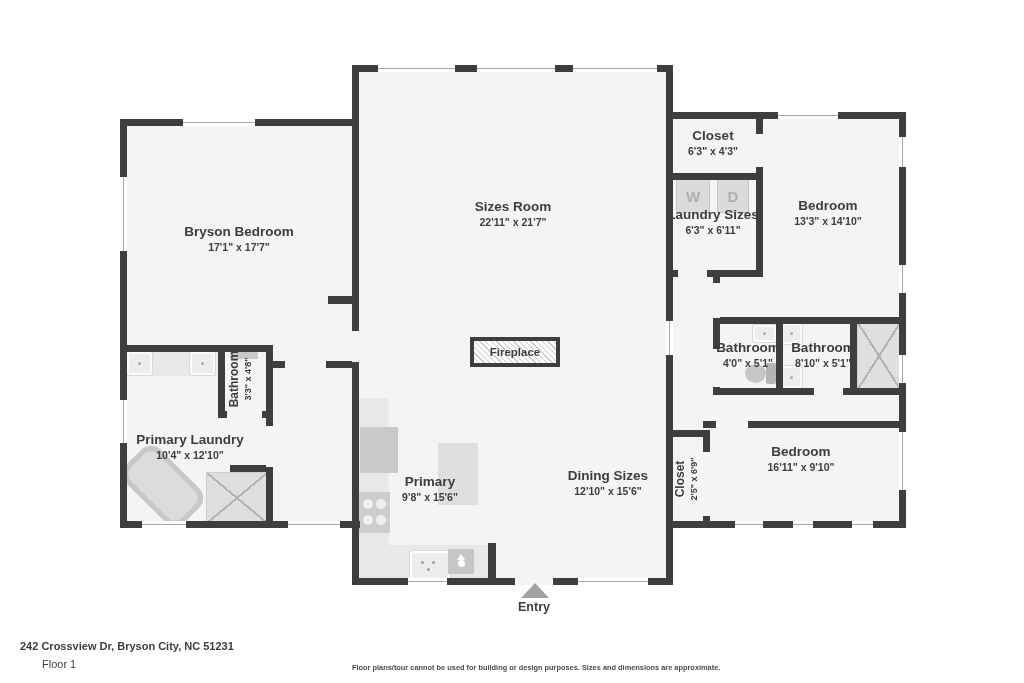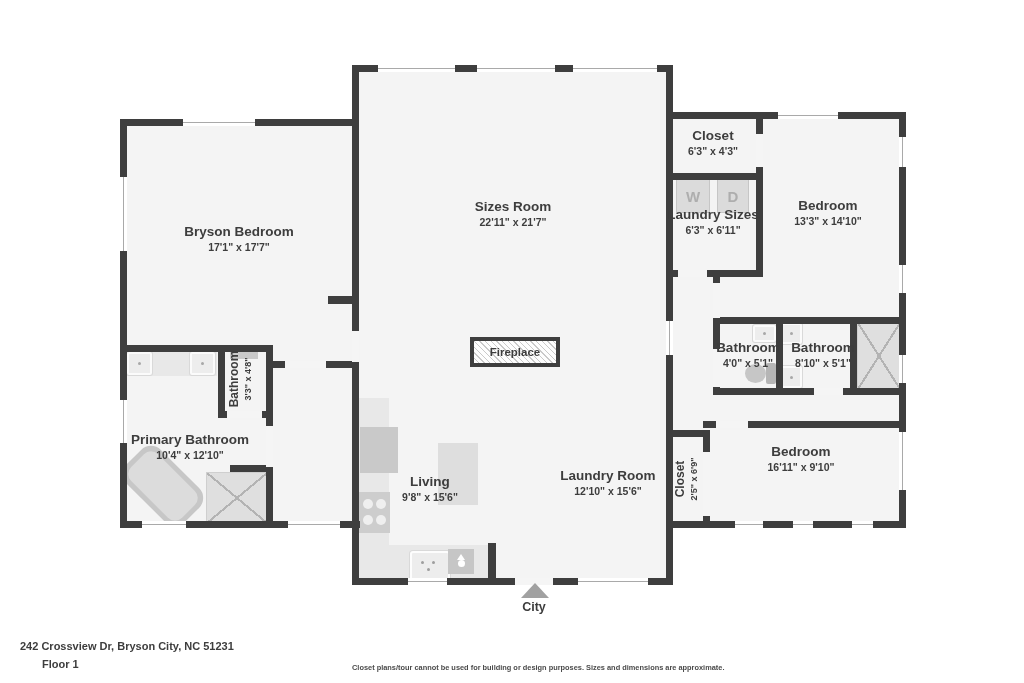--- a/index.html
+++ b/index.html
@@ -49,21 +49,21 @@
   .rlbl.rot{transform:translate(-50%,-50%) rotate(-90deg);}
   .rlbl.wrap{white-space:normal;width:84px;}
   .rname{font-size:13.5px;font-weight:700;color:#3d3d3d;}
   .rdims{font-size:10.5px;font-weight:700;color:#3d3d3d;}
   .rot .rname{font-size:12px;}
   .rot .rdims{font-size:9px;}
   .entry-tri{position:absolute;left:521px;top:583px;width:0;height:0;
     border-left:14px solid transparent;border-right:14px solid transparent;border-bottom:15px solid #a1a1a1;}
   .entry-lbl{position:absolute;left:534px;top:607px;transform:translate(-50%,-50%);font-size:12.5px;font-weight:700;color:#3d3d3d;}
   .addr{position:absolute;left:20px;top:640px;font-size:11px;font-weight:700;color:#3d3d3d;}
-  .floorlbl{position:absolute;left:20px;top:658px;font-size:11px;font-weight:700;color:#3d3d3d;padding-left:22px;}
+  .floorlbl{position:absolute;left:20px;top:658px;font-size:11px;font-weight:400;color:#3d3d3d;padding-left:22px;}
   .disclaimer{position:absolute;left:352px;top:663px;font-size:7.4px;font-weight:700;color:#4b4b4b;}
 </style>
 </head>
 <body>
 
 <div class="canvas">
 
   <div class="roombg" style="left:352px;top:65px;width:321px;height:520px"></div>
   <div class="roombg" style="left:120px;top:119px;width:239px;height:409px"></div>
   <div class="roombg" style="left:666px;top:112px;width:240px;height:416px"></div>
@@ -194,48 +194,48 @@
   </div>
   <div class="rlbl" style="left:828px;top:213px">
     <div class="rname">Bedroom</div>
       <div class="rdims">13'3" x 14'10"</div>
   </div>
   <div class="rlbl rot" style="left:241px;top:379px">
     <div class="rname">Bathroom</div>
       <div class="rdims">3'3" x 4'8"</div>
   </div>
   <div class="rlbl" style="left:190px;top:447px">
-    <div class="rname">Primary Bathroom</div>
+    <div class="rname">Primary Laundry</div>
       <div class="rdims">10'4" x 12'10"</div>
   </div>
   <div class="rlbl" style="left:748px;top:355px">
     <div class="rname">Bathroom</div>
       <div class="rdims">4'0" x 5'1"</div>
   </div>
   <div class="rlbl" style="left:823px;top:355px">
     <div class="rname">Bathroom</div>
       <div class="rdims">8'10" x 5'1"</div>
   </div>
   <div class="rlbl" style="left:430px;top:489px">
-    <div class="rname">Living</div>
+    <div class="rname">Primary</div>
       <div class="rdims">9'8" x 15'6"</div>
   </div>
   <div class="rlbl" style="left:608px;top:483px">
-    <div class="rname">Laundry Room</div>
+    <div class="rname">Dining Sizes</div>
       <div class="rdims">12'10" x 15'6"</div>
   </div>
   <div class="rlbl rot" style="left:687px;top:479px">
     <div class="rname">Closet</div>
       <div class="rdims">2'5" x 6'9"</div>
   </div>
   <div class="rlbl" style="left:801px;top:459px">
     <div class="rname">Bedroom</div>
       <div class="rdims">16'11" x 9'10"</div>
   </div>
 
   <div class="entry-tri"></div>
-  <div class="entry-lbl">City</div>
+  <div class="entry-lbl">Entry</div>
 
   <div class="addr">242 Crossview Dr, Bryson City, NC 51231</div>
   <div class="floorlbl">Floor 1</div>
-  <div class="disclaimer">Closet plans/tour cannot be used for building or design purposes. Sizes and dimensions are approximate.</div>
+  <div class="disclaimer">Floor plans/tour cannot be used for building or design purposes. Sizes and dimensions are approximate.</div>
 
 </div>
 
 </body></html>

